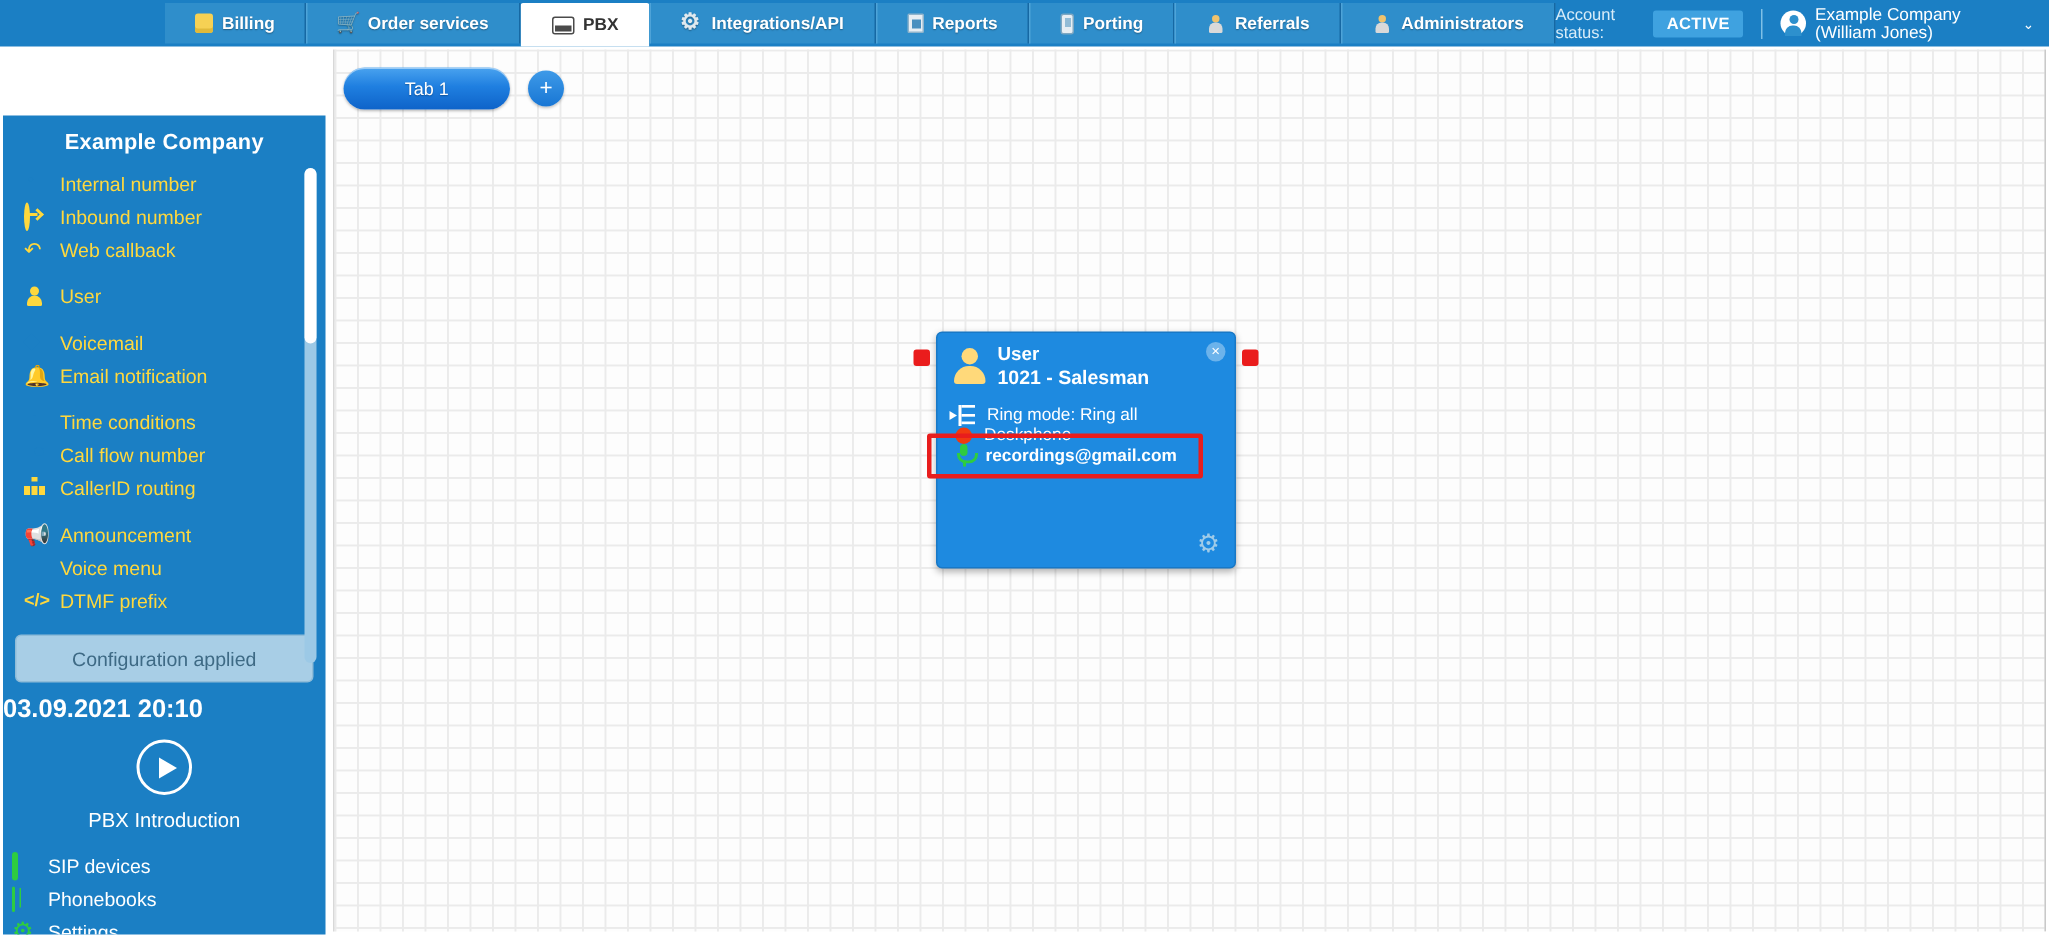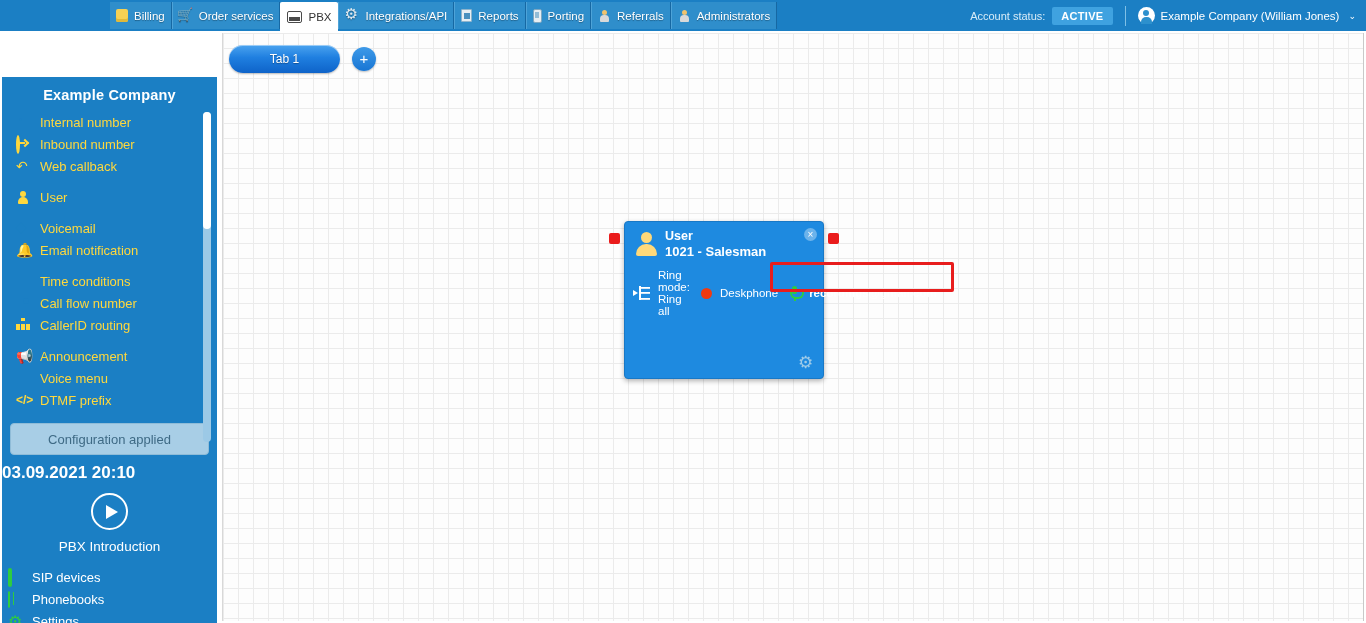--- a/index.html
+++ b/index.html
@@ -16,25 +16,25 @@
   .topnav {
     position: absolute; left:0; top:0; width:1366px; height:31px;
     background: #1b7fc4;
     display: flex; align-items: flex-start;
   }
   .topnav-tabs {
     display:flex; align-items:flex-start; margin-left:110px; height:31px;
   }
   .nav-tab {
     display:flex; align-items:center; gap:6px;
-    height:27px; margin-top:2px; padding:0 6px;
+    height:27px; margin-top:2px; padding:0 20px;
     background:#2f8ecb;
     border-left:1px solid #4ea3d8;
     border-right:1px solid #1668a3;
-    color:#ffffff; font-size:11.5px; font-weight:normal;
+    color:#ffffff; font-size:11.5px; font-weight:bold;
     white-space:nowrap; cursor:pointer;
     text-shadow:0 1px 1px rgba(0,0,0,.35);
   }
   .nav-tab:first-child { border-left:none; }
   .nav-tab.active {
     background:#ffffff; color:#333333; text-shadow:none;
     height:29px; margin-top:2px;
     border-left:1px solid #ffffff; border-right:1px solid #ffffff;
     border-top-left-radius:2px; border-top-right-radius:2px;
   }
@@ -209,21 +209,21 @@
     background:rgba(255,255,255,.35); color:#ffffff; font-size:10px; line-height:13px;
     text-align:center; cursor:pointer;
   }
   .node-head { display:flex; align-items:flex-start; padding:7px 8px 0 10px; gap:8px; }
   .node-avatar { width:22px; height:24px; position:relative; flex:none; margin-top:3px; }
   .node-avatar::before { content:""; position:absolute; left:6px; top:0; width:11px; height:11px; border-radius:50%; background:#ffd97a; }
   .node-avatar::after { content:""; position:absolute; left:1px; top:12px; width:21px; height:12px; border-radius:10px 10px 2px 2px; background:#ffd97a; }
   .node-titles { display:flex; flex-direction:column; gap:1px; }
   .node-type { color:#ffffff; font-size:12.5px; font-weight:bold; }
   .node-name { color:#ffffff; font-size:13px; font-weight:bold; }
-  .node-rows { padding:10px 0 0 10px; display:flex; flex-direction:row; gap:9px; }
+  .node-rows { padding:10px 0 0 10px; display:flex; flex-direction:column; }
   .node-row { display:flex; align-items:center; gap:8px; color:#ffffff; font-size:11.5px; }
   .ring-ico { width:15px; height:15px; position:relative; flex:none; }
   .ring-ico::before { content:""; position:absolute; left:4px; top:0.5px; width:1.8px; height:14px; background:#ffffff; }
   .ring-ico::after {
     content:""; position:absolute; left:6px; top:0.5px; width:9px; height:14px;
     background:
       linear-gradient(#ffffff,#ffffff) 0 0.5px/9px 1.8px no-repeat,
       linear-gradient(#ffffff,#ffffff) 0 6px/9px 1.8px no-repeat,
       linear-gradient(#ffffff,#ffffff) 0 11.5px/9px 1.8px no-repeat;
   }

